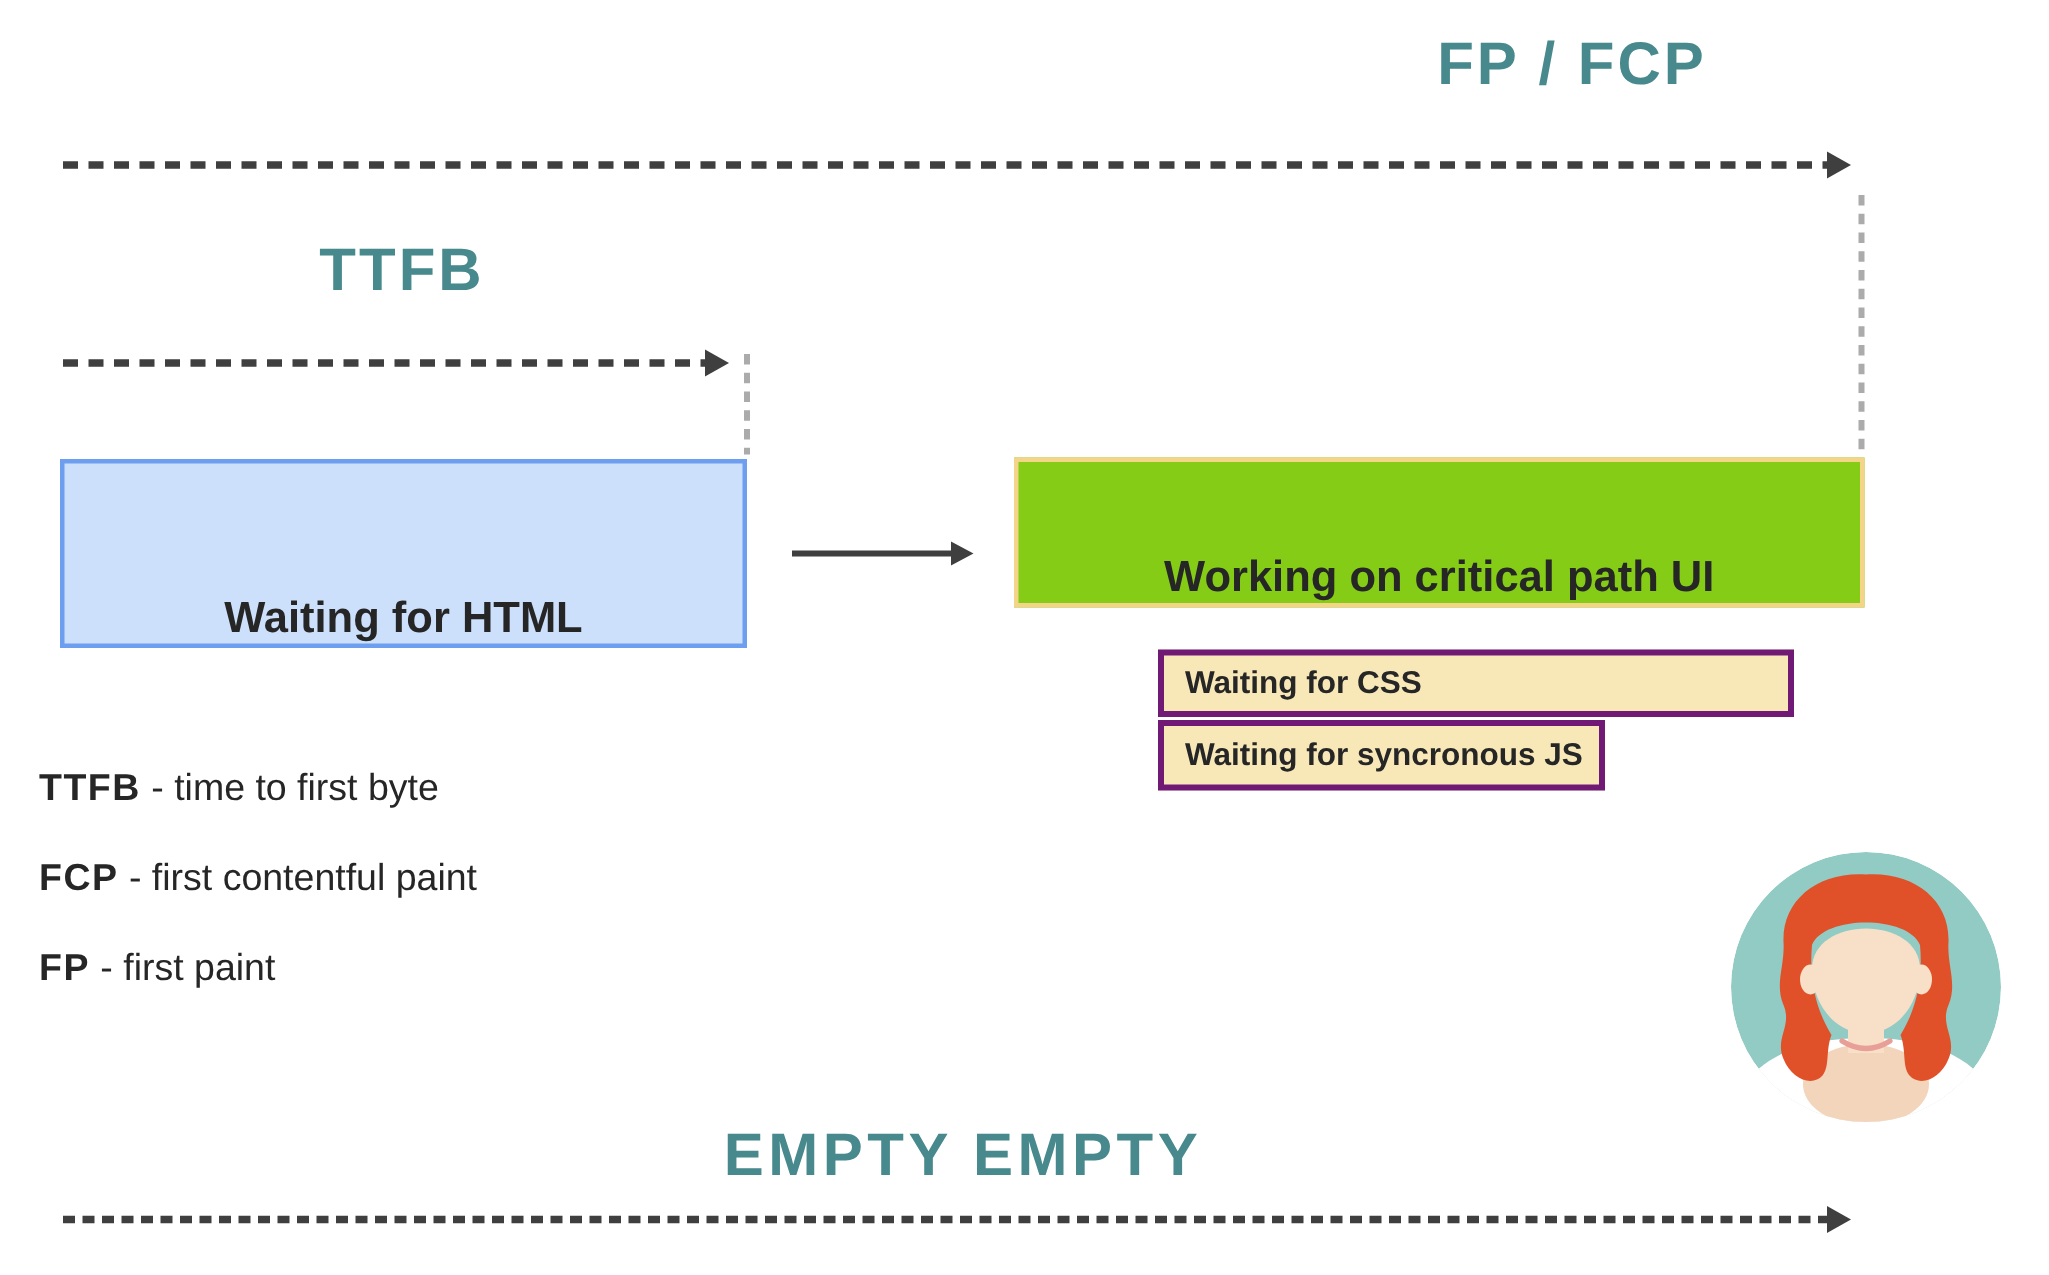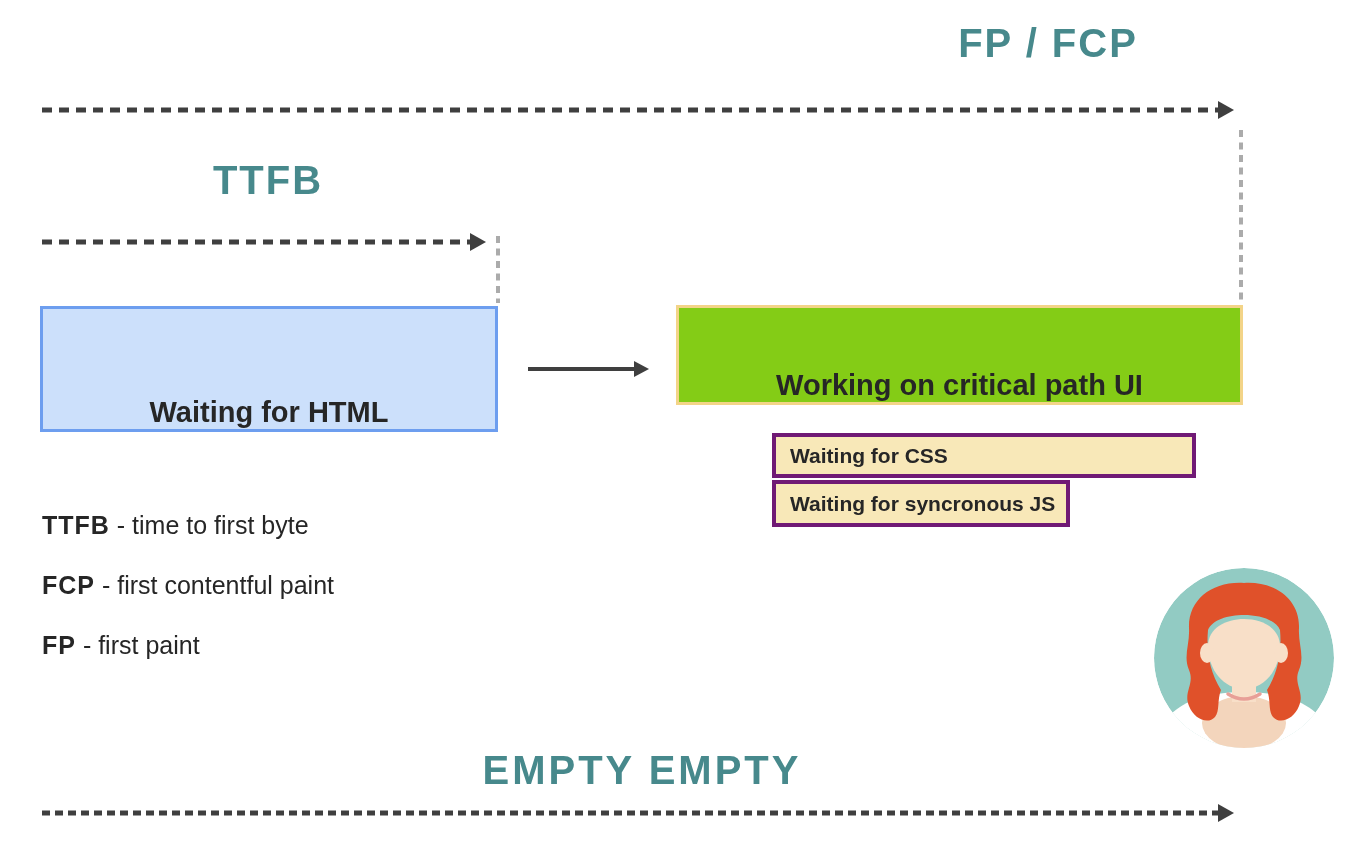--- a/index.html
+++ b/index.html
@@ -41,21 +41,21 @@
     box-sizing:border-box;
     display:flex;align-items:center;justify-content:flex-start;
     padding-left:14px;
     font-weight:bold;color:#262626;font-size:21px;
     background:#F8E8B8;border:4px solid #701a75;
   }
   #box-css{left:772px;top:433px;width:424px;height:45px;}
   #box-js{left:772px;top:480px;width:298px;height:47px;}
 
   
-  #legend{position:absolute;left:42px;top:512px;}
+  #legend{position:absolute;left:26px;top:512px;}
   .legend-row{
     font-size:25px;color:#262626;
     height:26px;line-height:26px;
     margin-bottom:34px;white-space:nowrap;
   }
   .legend-term{font-weight:bold;letter-spacing:1px;}
 
   
   #arrow-layer{position:absolute;left:0;top:0;width:1366px;height:850px;pointer-events:none;}
   #avatar{position:absolute;left:1154px;top:568px;width:180px;height:180px;}

